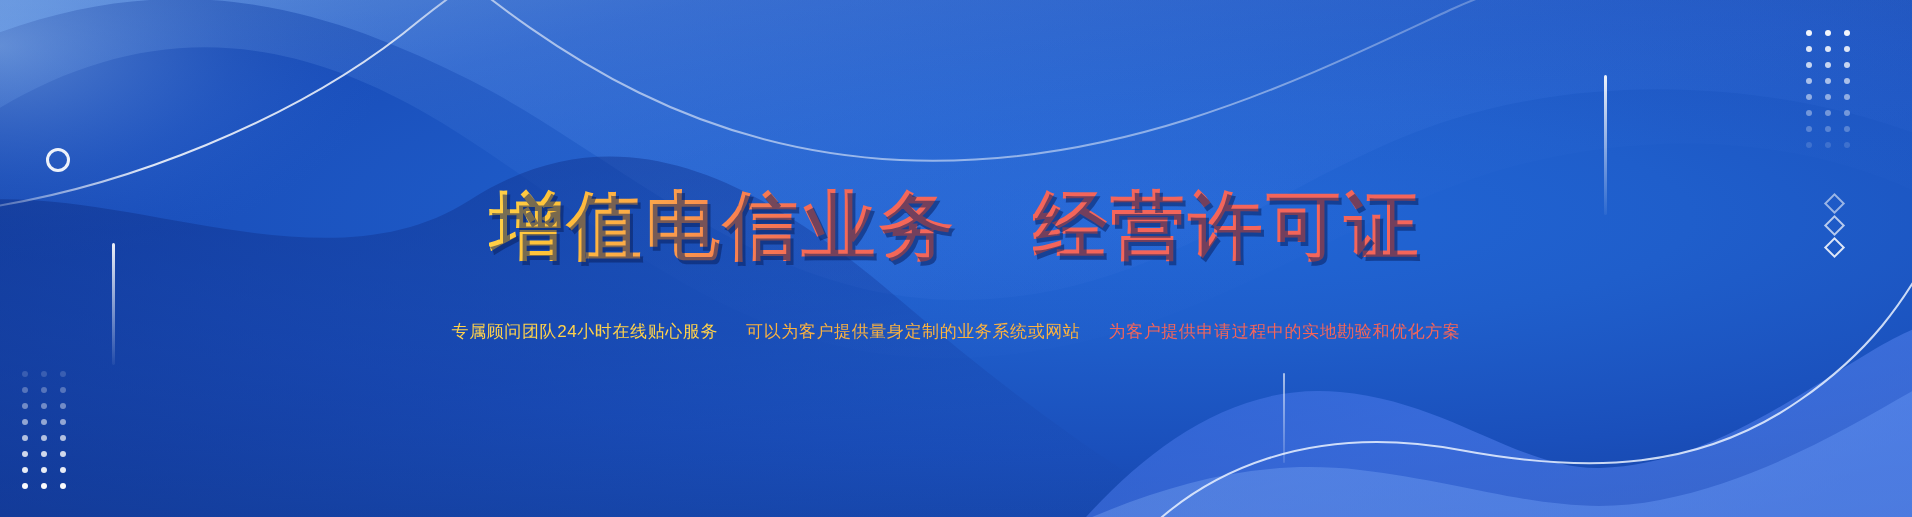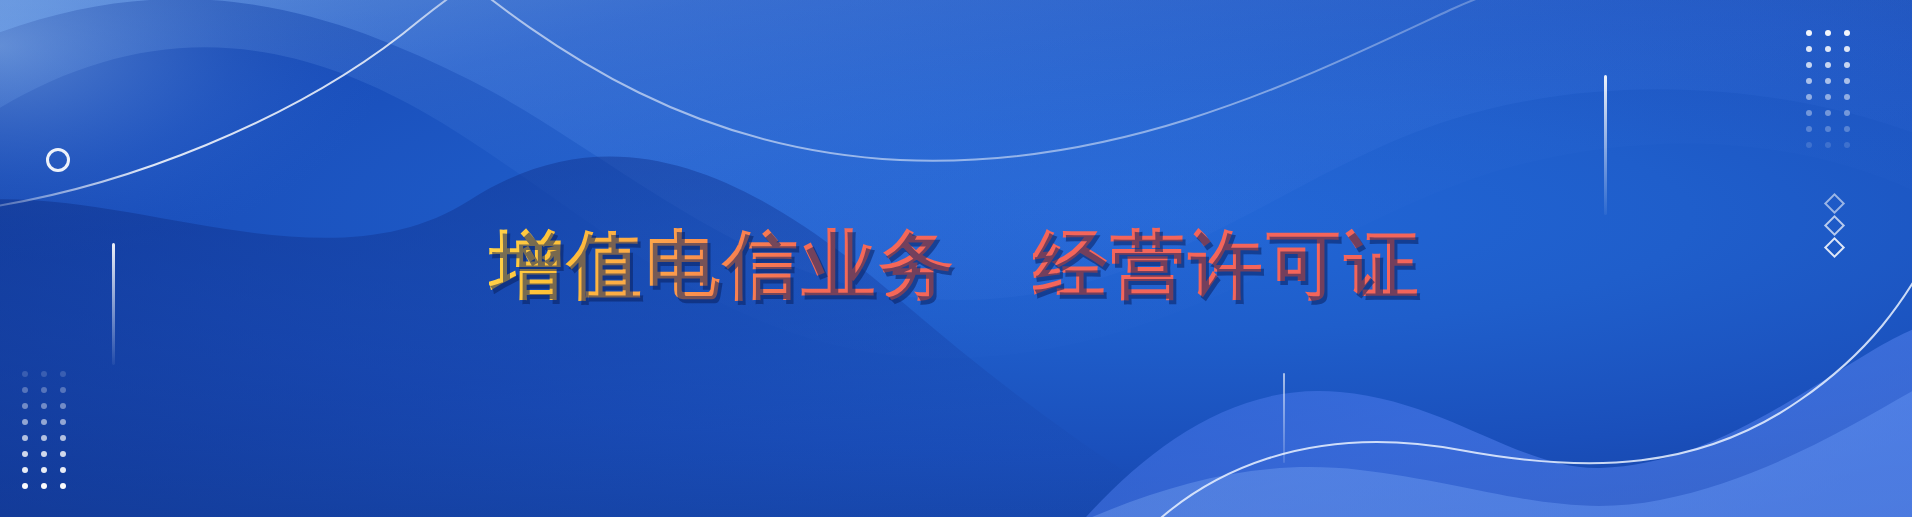--- a/index.html
+++ b/index.html
@@ -322,15 +322,22 @@
     <span class="diamond d3"></span>
   </div>
 
   <div class="content">
     <h1 class="title">
       <span class="seg">增值电信业务</span>
       <span class="gap"></span>
       <span class="seg-b">经营许可证</span>
     </h1>
 
+    <p class="subtitle">
+      <span class="s1">专属顾问团队24小时在线贴心服务</span>
+      <span class="sgap"></span>
+      <span class="s2">可以为客户提供量身定制的业务系统或网站</span>
+      <span class="sgap"></span>
+      <span class="s3">为客户提供申请过程中的实地勘验和优化方案</span>
+    </p>
   </div>
 
 </div>
 
 </body></html>

